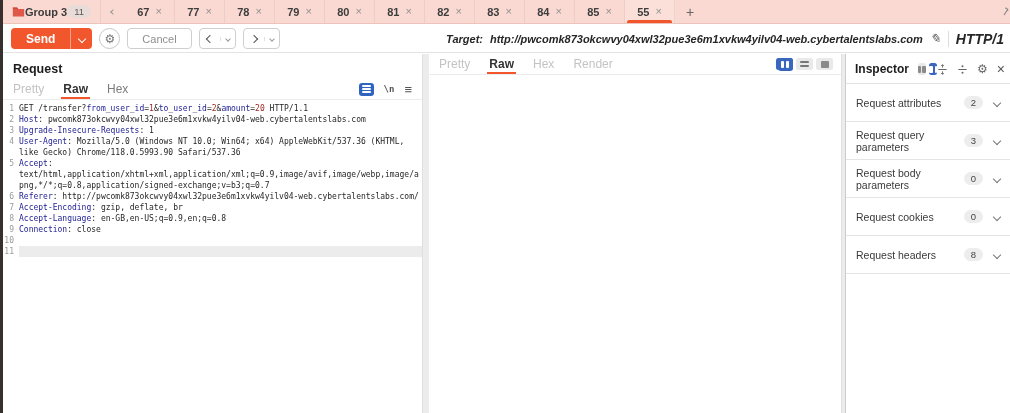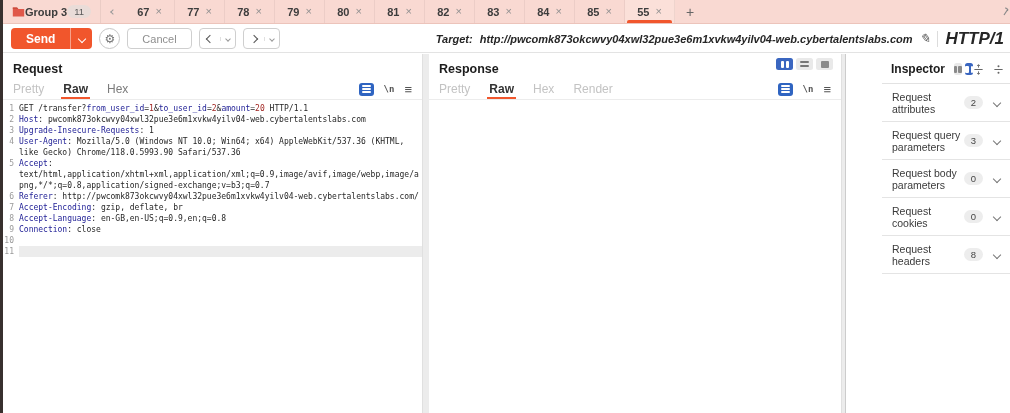--- a/index.html
+++ b/index.html
@@ -48,28 +48,28 @@
                padding:0 14px; font-size:11px; color:#8f8f8f; display:flex; align-items:center; }
   .navbtn { height:21px; border:1px solid #cfcfcf; border-radius:4px; background:#fff;
             display:flex; align-items:center; }
   .navbtn .seg1 { padding:0 7px; display:flex; align-items:center; }
   .navbtn .seg2 { padding:0 5px; border-left:1px solid #e0e0e0; display:flex; align-items:center; }
   .toolbar .spacer { flex:1; }
   .target { display:flex; align-items:center; gap:7px; white-space:nowrap;font-style:italic; }
   .target .tlab, .target .turl { font-size:11px; font-weight:bold; color:#262626; }
   .pencil { font-size:13px; color:#555; transform:rotate(0deg); }
   .vdiv { width:1px; height:16px; background:#dcdcdc; }
-  .httpver { font-size:17px; font-weight:bold; color:#262626; margin-right:-2px; }
+  .httpver { font-size:14px; font-weight:bold; color:#262626; margin-right:-2px; }
 
   
   .main { position:absolute; left:3px; right:0; top:54px; bottom:0; background:#ececec; display:flex; }
   .panel { background:#fff; position:relative; }
   .panel.request  { width:420px; margin-right:6px; border-right:1px solid #e0e0e0; }
   .panel.response { flex:1; margin-right:3px; border-right:1px solid #e0e0e0; }
-  .panel.inspector{ width:165px; border-left:1px solid #cccccc;padding-left:36px; }
+  .panel.inspector{ width:165px; border-left:1px solid #cccccc; }
 
   .ptitle { font-size:12.5px; font-weight:bold; color:#1c1c1c; padding:8px 10px 3px; }
   .ptabs { display:flex; align-items:center; gap:19px; padding:0 10px; height:21px; border-bottom:1px solid #ececec; }
   .ptab { position:relative; font-size:12px; color:#7c7c7c; height:100%; display:flex; align-items:center; }
   .ptab.muted { color:#c3c3c3; }
   .ptab.active { color:#333; font-weight:bold; }
   .ptab.active::after { content:""; position:absolute; left:-2px; right:-2px; bottom:0; height:2px; background:#f1562c; }
   .ptabs .icons { margin-left:auto; display:flex; align-items:center; gap:10px; }
   .fmticon { width:15px; height:13px; background:#2f64c1; border-radius:3px;
              display:flex; flex-direction:column; justify-content:center; gap:1.5px; padding:0 3px; }
@@ -314,21 +314,20 @@
         <span class="ltbtn">
             <span class="hbwrap">
               <span class="hb"></span>
               <span class="hb"></span>
             </span>
           </span>
         <span class="ltbtn">
             <span class="sq"></span>
           </span>
       </div>
-      <div class="ptitle">Response</div>
       <div class="ptabs">
         <span style="display:flex;gap:19px;height:100%;" id="resp-tabs">
             <span class="ptab muted">Pretty</span>
             <span class="ptab active">Raw</span>
             <span class="ptab muted">Hex</span>
             <span class="ptab muted">Render</span>
           </span>
         <span class="icons">
           <span class="fmticon">
               <i></i>

